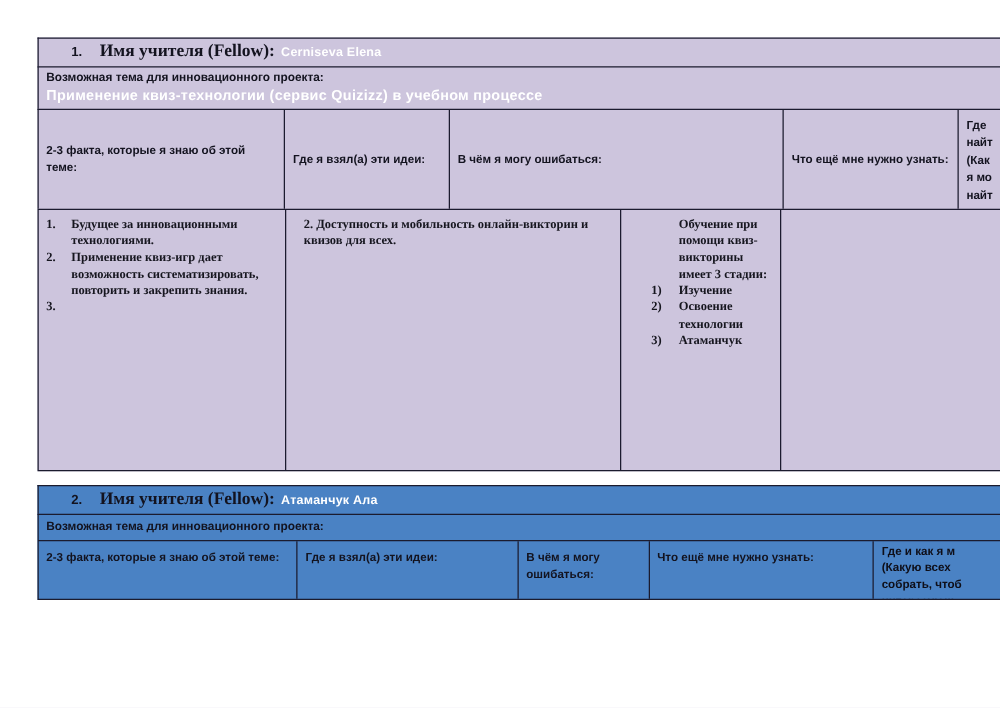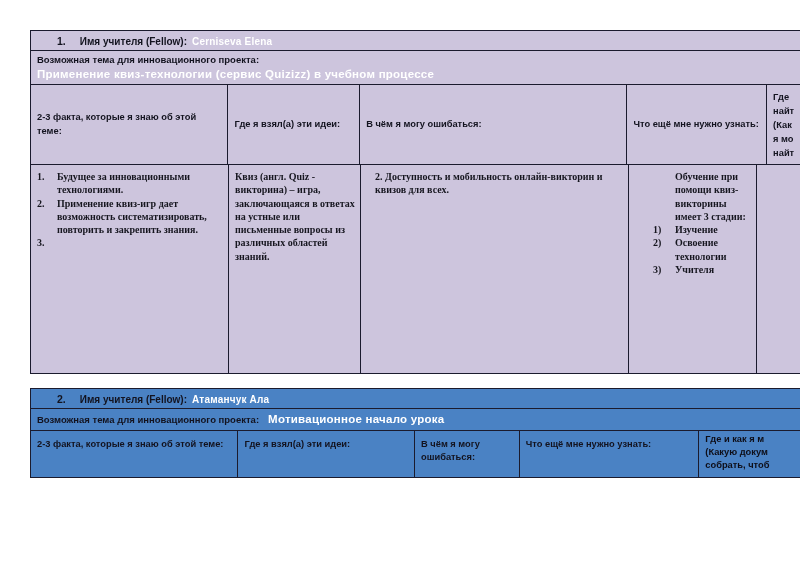--- a/index.html
+++ b/index.html
@@ -58,24 +58,25 @@
     padding-left: 26px;
     gap: 5px;
     white-space: nowrap;
   }
   .title-num {
     font-size: 10.5px;
     font-weight: bold;
     color: #13131f;
   }
   .title-label {
-    font-size: 10px;
+    font-size: 14px;
     font-weight: bold;
     color: #13131f;
     margin-left: 9px;
+    font-family: Liberation Serif, serif;
   }
   .title-value {
     font-size: 10px;
     font-weight: bold;
     color: #ffffff;
     letter-spacing: .2px;
   }
 
   
   .theme-row {
@@ -217,82 +218,78 @@
           <li>
             <span class="mk">2.</span>
             <span>Применение квиз-игр дает возможность систематизировать, повторить и закрепить знания.</span>
           </li>
           <li>
             <span class="mk">3.</span>
           </li>
         </ol>
       </div>
 
-      <div class="cell body-cell" style="width:132px;">
-        <p class="para">Квиз (англ. Quiz - викторина) – игра, заключающаяся в ответах на устные или письменные вопросы из различных областей знаний.</p>
-      </div>
 
       <div class="cell body-cell" style="width:268px; padding-left:14px;">
         <p class="para">2. Доступность и мобильность онлайн-викторин и квизов для всех.</p>
       </div>
 
       <div class="cell body-cell" style="width:128px; padding-left:24px;font-family:Liberation Serif, serif;">
         <div style="padding-left:22px;">Обучение при помощи квиз-викторины имеет 3 стадии:</div>
         <ol class="nlist">
           <li style="padding-left:22px;">
             <span class="mk">1)</span>
             <span>Изучение</span>
           </li>
           <li style="padding-left:22px;">
             <span class="mk">2)</span>
             <span>Освоение технологии</span>
           </li>
           <li style="padding-left:22px;">
             <span class="mk">3)</span>
-            <span>Учителя</span>
+            <span>Атаманчук</span>
           </li>
         </ol>
       </div>
 
       <div class="cell body-cell" style="width:52px;"></div>
     </div>
   </div>
 
   <div class="section sec-blue" style="top:388px;">
 
     <div class="row title-row">
       <div class="title-inner">
         <span class="title-num">2.</span>
         <span class="title-label">Имя учителя (Fellow):</span>
         <span class="title-value">Атаманчук Ала</span>
       </div>
     </div>
 
     <div class="row theme-row inline">
       <span class="theme-label">Возможная тема для инновационного проекта:</span>
-      <span class="theme-value">Мотивационное начало урока</span>
     </div>
 
     <div class="row last" style="height:48px;">
       <div class="cell hdr-cell top" style="width:208px; padding-top:7px;">
         <span>2-3 факта, которые я знаю об этой теме:</span>
       </div>
       <div class="cell hdr-cell top" style="width:177px; padding-top:7px;">
         <span>Где я взял(а) эти идеи:</span>
       </div>
       <div class="cell hdr-cell top" style="width:105px; padding-top:7px;">
         <span>В чём я могу ошибаться:</span>
       </div>
       <div class="cell hdr-cell top" style="width:180px; padding-top:7px;">
         <span>Что ещё мне нужно узнать:</span>
       </div>
       <div class="cell hdr-cell top clip-col blue-text" style="width:120px; padding-top:2px; line-height:1.42;">
         <div>
           <div>Где и как я м</div>
-          <div>(Какую докум</div>
+          <div>(Какую всех</div>
           <div>собрать, чтоб</div>
           <div>интересующ</div>
         </div>
       </div>
     </div>
   </div>
 
 </div>
 
 </body></html>

